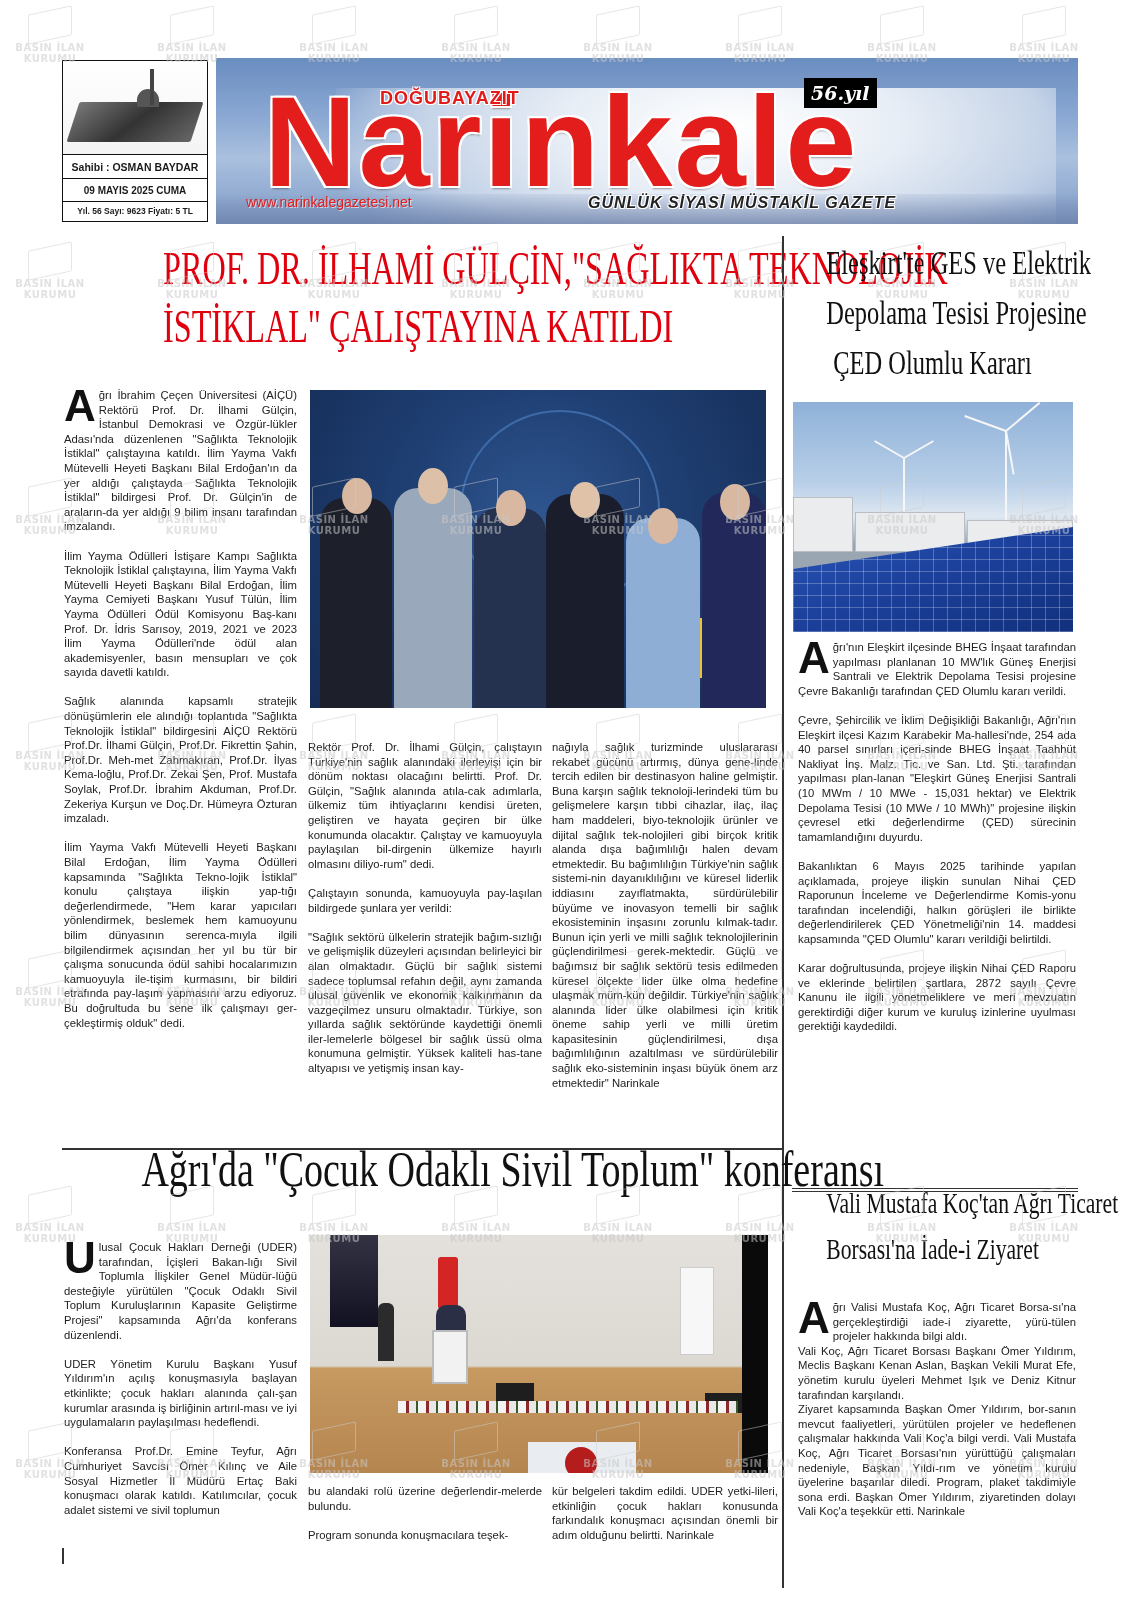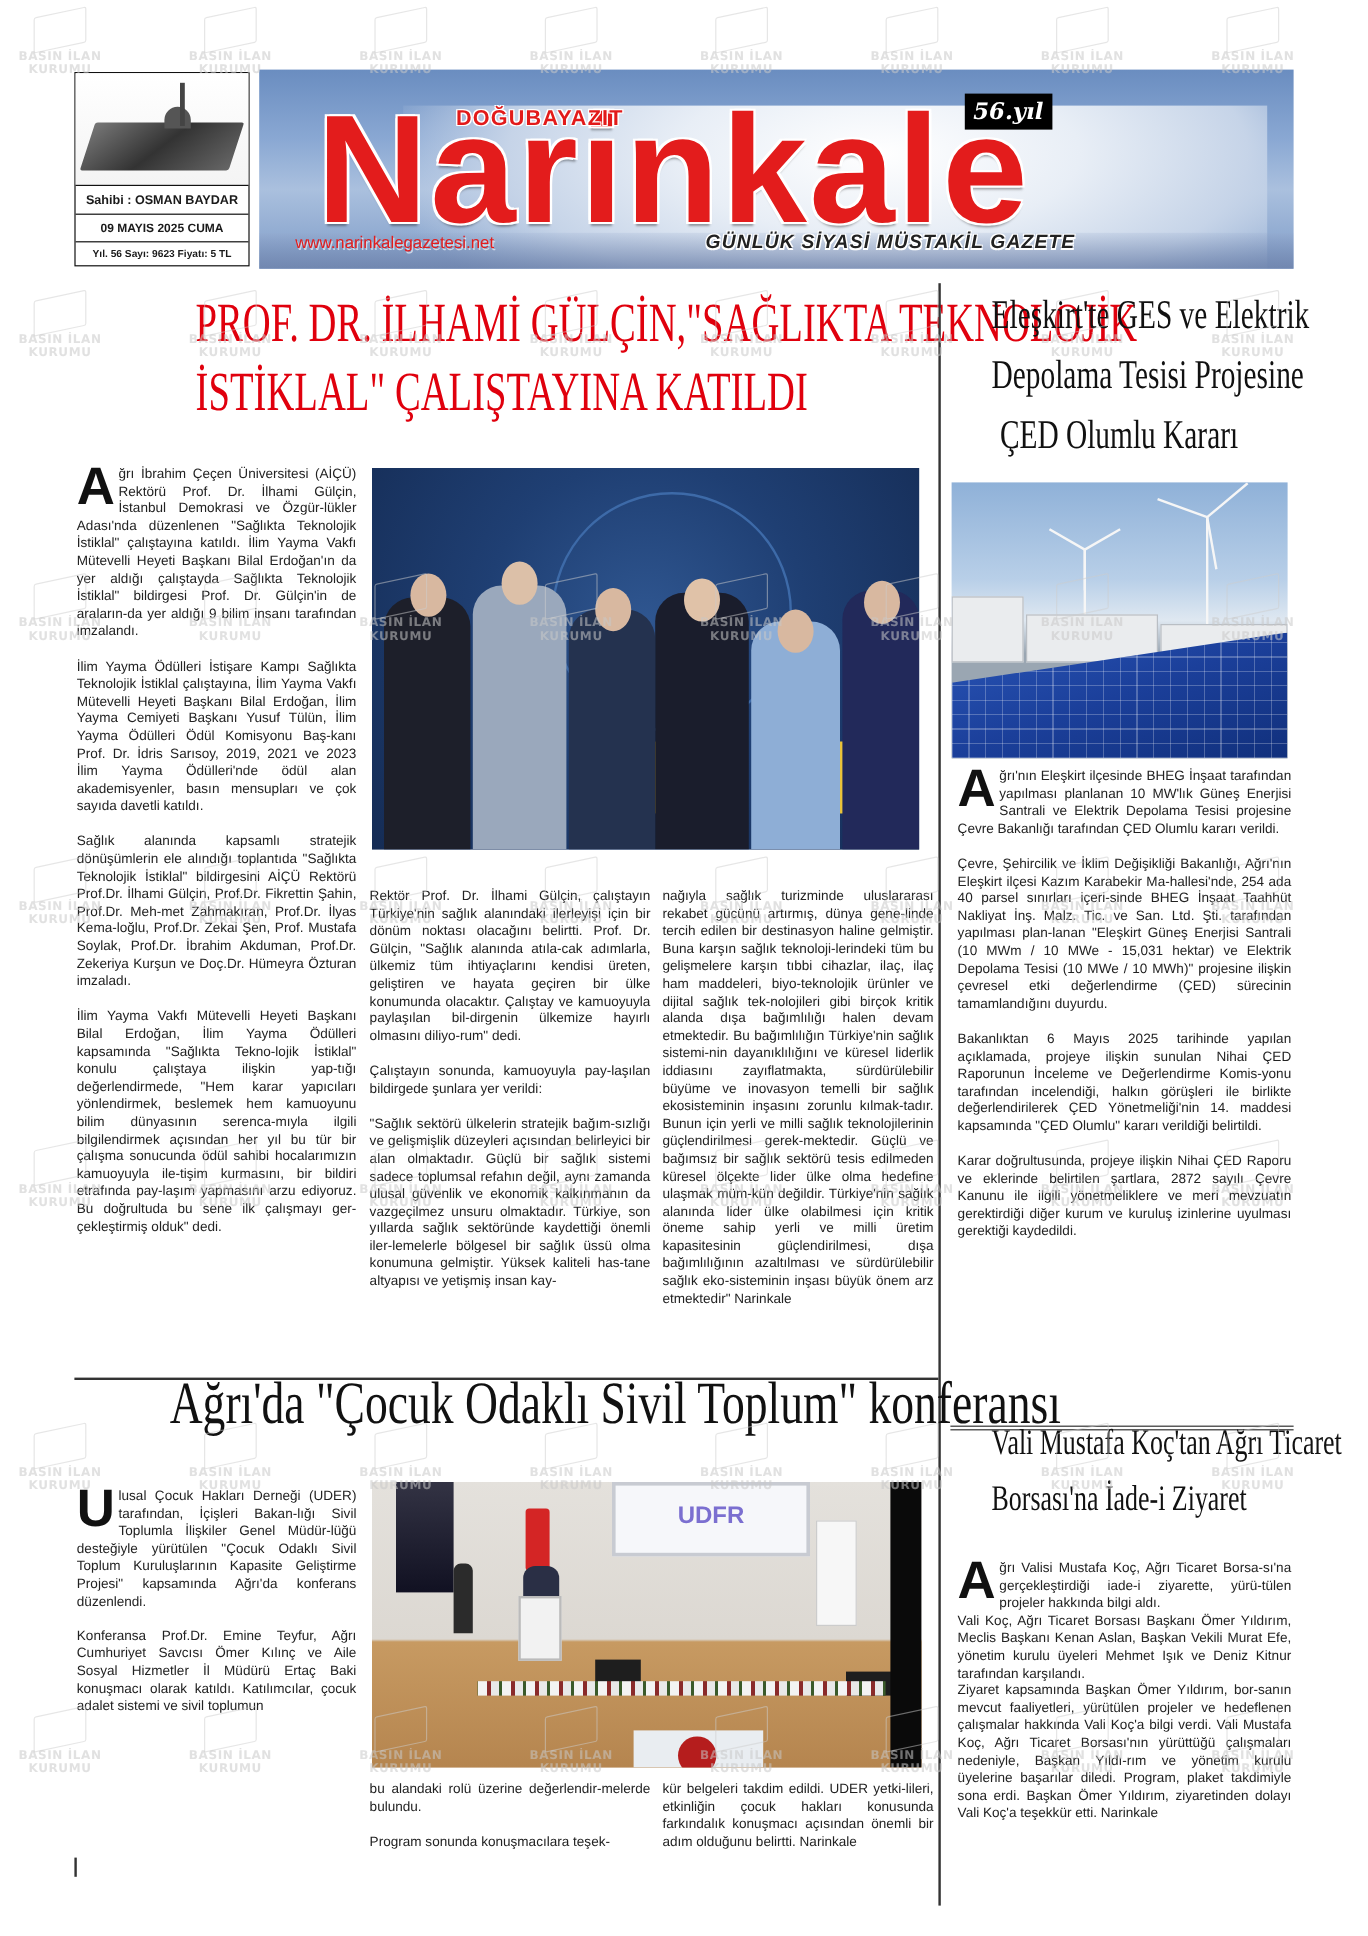--- a/index.html
+++ b/index.html
@@ -480,38 +480,36 @@
 <div class="rule" style="left:62px; top:1148px; width:720px; height:1.5px;"></div>
 
 <div class="rule-double" style="left:792px; top:1188px; width:286px;"></div>
 
 <div class="konf-headline">
   <div class="line">Ağrı'da "Çocuk Odaklı Sivil Toplum" konferansı</div>
 </div>
 
 <div class="photo photo-konf">
   <div class="portrait"></div>
-  <div class="screen">
-      <div class="screen-text">UDFR</div>
-    </div>
   <div class="flag"></div>
   <div class="woman"></div>
   <div class="speaker"></div>
   <div class="podium"></div>
   <div class="rollup"></div>
   <div class="monitor-l"></div>
   <div class="monitor-r"></div>
   <div class="flowers"></div>
   <div class="banner"></div>
   <div class="seal"></div>
   <div class="black-edge"></div>
 </div>
 
 <div class="col" style="left:64px; top:1240px; width:233px;">
   <p><span class="dropcap">U</span><span>lusal Çocuk Hakları Derneği (UDER) tarafından, İçişleri Bakan-lığı Sivil Toplumla İlişkiler Genel Müdür-lüğü desteğiyle yürütülen "Çocuk Odaklı Sivil Toplum Kuruluşlarının Kapasite Geliştirme Projesi" kapsamında Ağrı'da konferans düzenlendi.</span></p>
+  <p>UDER Yönetim Kurulu Başkanı Yusuf Yıldırım'ın açılış konuşmasıyla başlayan etkinlikte; çocuk hakları alanında çalı-şan kurumlar arasında iş birliğinin artırıl-ması ve iyi uygulamaların paylaşılması hedeflendi.</p>
   <p>Konferansa Prof.Dr. Emine Teyfur, Ağrı Cumhuriyet Savcısı Ömer Kılınç ve Aile Sosyal Hizmetler İl Müdürü Ertaç Baki konuşmacı olarak katıldı. Katılımcılar, çocuk adalet sistemi ve sivil toplumun</p>
 </div>
 
 <div class="col" style="left:308px; top:1484px; width:234px;">
   <p>bu alandaki rolü üzerine değerlendir-melerde bulundu.</p>
   <p>Program sonunda konuşmacılara teşek-</p>
 </div>
 
 <div class="col" style="left:552px; top:1484px; width:226px;">
   <p>kür belgeleri takdim edildi. UDER yetki-lileri, etkinliğin çocuk hakları konusunda farkındalık konuşmacı açısından önemli bir adım olduğunu belirtti. Narinkale</p>

